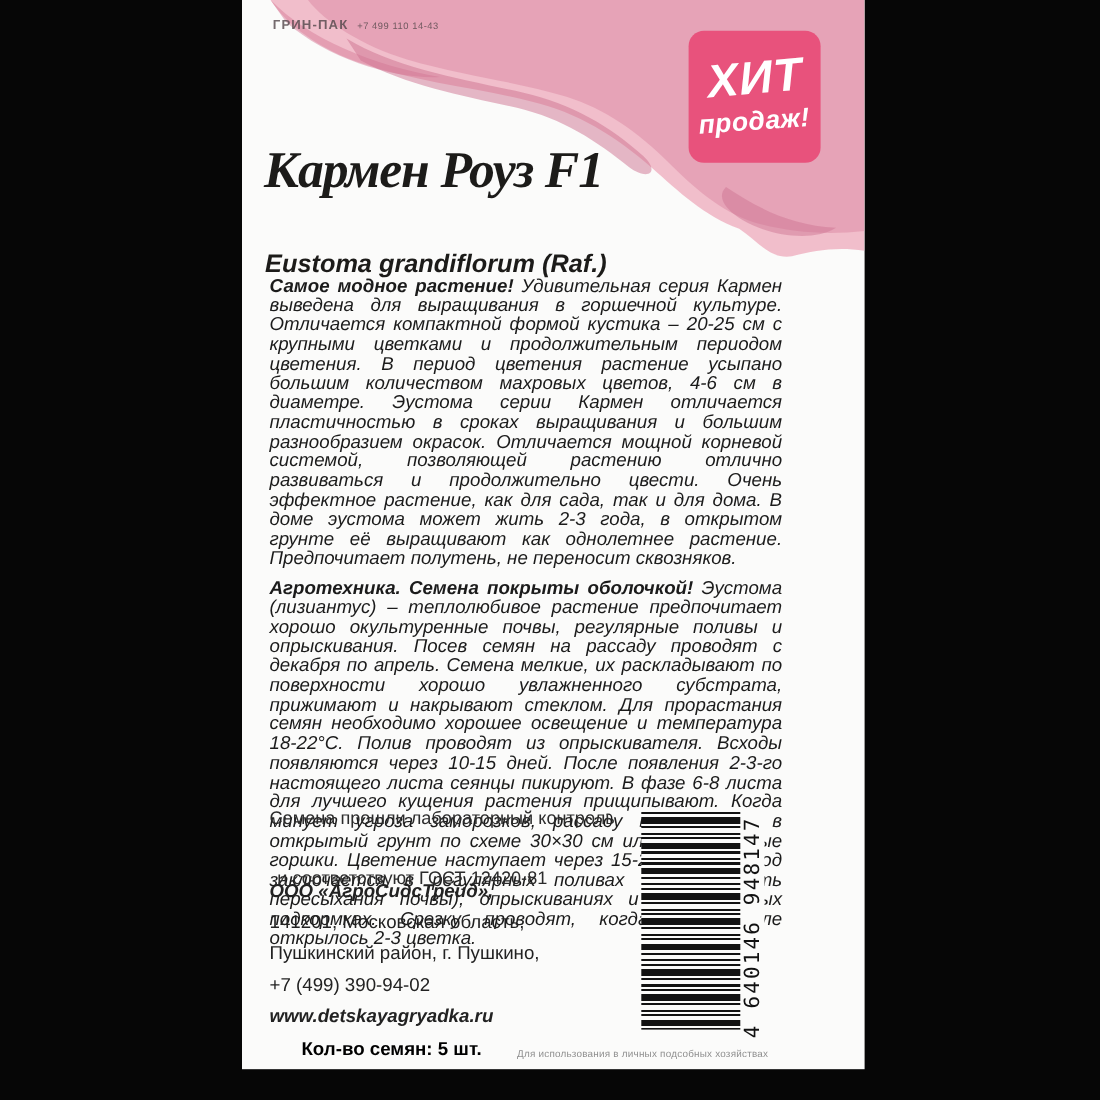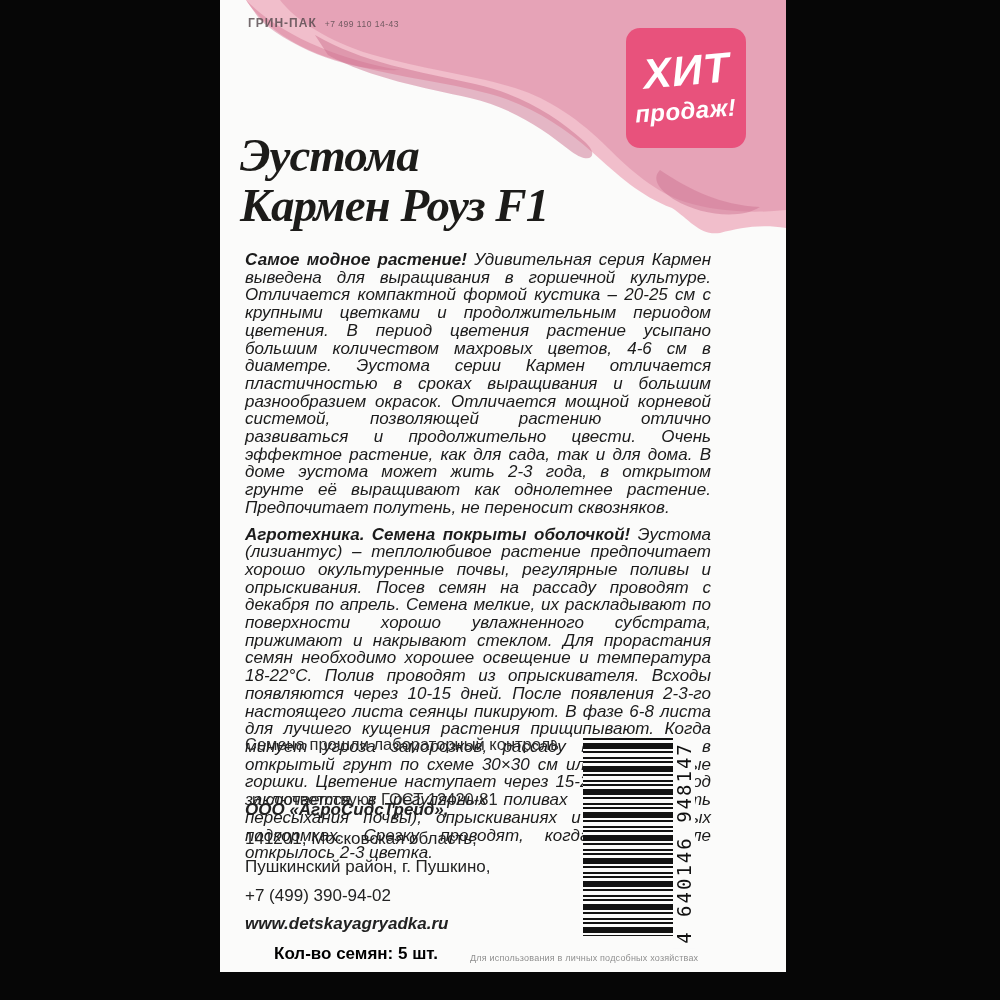--- a/index.html
+++ b/index.html
@@ -76,23 +76,23 @@
     <div class="printer-mark">
       <span class="pname">ГРИН-ПАК</span><span class="pphone">+7 499 110 14-43</span>
     </div>
 
     <div class="badge" style="background:#e8527c;">
       <span class="b1">ХИТ</span>
       <span class="b2">продаж!</span>
     </div>
 
     <div class="title">
-      <div>Эустома</div>
       <div>Кармен Роуз F1</div>
     </div>
+    <div class="latin">Eustoma grandiflorum (Raf.)</div>
 
     <div class="bodytext">
       <p><span class="lead">Самое модное растение!</span><span> Удивительная серия Кармен выведена для выращивания в горшечной культуре. Отличается компактной формой кустика – 20-25 см с крупными цветками и продолжительным периодом цветения. В период цветения растение усыпано большим количеством махровых цветов, 4-6 см в диаметре. Эустома серии Кармен отличается пластичностью в сроках выращивания и большим разнообразием окрасок. Отличается мощной корневой системой, позволяющей растению отлично развиваться и продолжительно цвести. Очень эффектное растение, как для сада, так и для дома. В доме эустома может жить 2-3 года, в открытом грунте её выращивают как однолетнее растение. Предпочитает полутень, не переносит сквозняков.</span></p>
       <p><span class="lead">Агротехника. Семена покрыты оболочкой!</span><span> Эустома (лизиантус) – теплолюбивое растение предпочитает хорошо окультуренные почвы, регулярные поливы и опрыскивания. Посев семян на рассаду проводят с декабря по апрель. Семена мелкие, их раскладывают по поверхности хорошо увлажненного субстрата, прижимают и накрывают стеклом. Для прорастания семян необходимо хорошее освещение и температура 18-22°С. Полив проводят из опрыскивателя. Всходы появляются через 10-15 дней. После появления 2-3-го настоящего листа сеянцы пикируют. В фазе 6-8 листа для лучшего кущения растения прищипывают. Когда минует угроза заморозков, рассаду высаживают в открытый грунт по схеме 30×30 см или в отдельные горшки. Цветение наступает через 15-20 недель. Уход заключается в регулярных поливах (не допускать пересыхания почвы), опрыскиваниях и еженедельных подкормках. Срезку проводят, когда на стебле открылось 2-3 цветка.</span></p>
     </div>
 
     <div class="quality">
       <div class="q1">Семена прошли лабораторный контроль</div>
       <div class="q2">и соответствуют ГОСТ 12420-81</div>
     </div>

